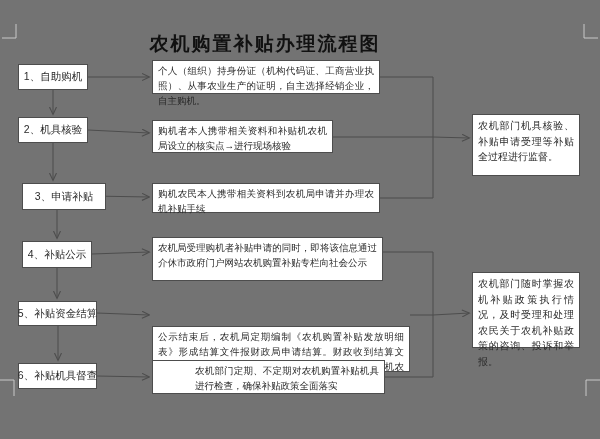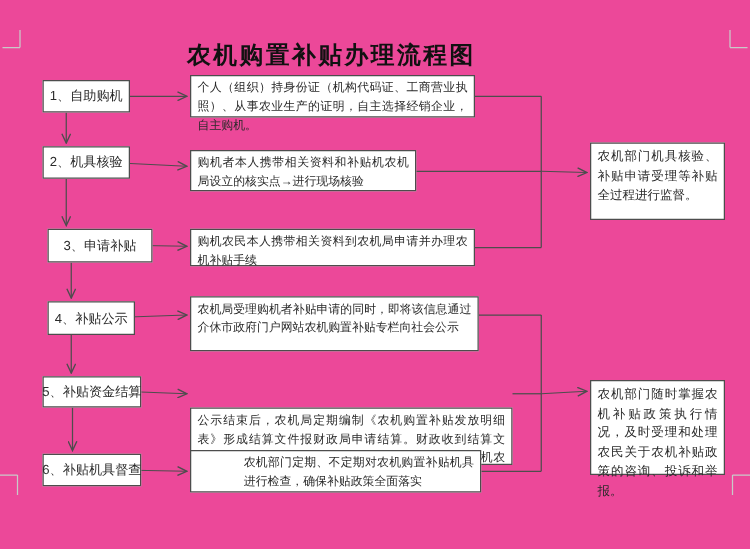--- a/index.html
+++ b/index.html
@@ -1,32 +1,32 @@
 <!DOCTYPE html>
 <html><head>
 <meta charset="utf-8">
 <style>
   html,body{margin:0;padding:0;background:#ffffff;}
   #canvas{
-    position:relative;width:600px;height:439px;background:#ec4899;overflow:hidden;
+    position:relative;width:600px;height:439px;background:#737373;overflow:hidden;
     font-family:"Liberation Sans","DejaVu Sans",sans-serif;color:#222222;
   }
   #connector-layer{position:absolute;left:0;top:0;width:600px;height:439px;}
   .pagetitle{
     position:absolute;left:0;top:31px;width:530px;text-align:center;
     font-family:"DejaVu Serif","Liberation Serif",serif;
     font-weight:bold;font-size:19px;letter-spacing:2px;color:#111111;
   }
   .box{
     position:absolute;border:1px solid #4d4d4d;background:#ffffff;
     box-sizing:border-box;
   }
   .stepbox{
     display:flex;align-items:center;justify-content:center;
-    font-size:10.5px;color:#2a2a2a;white-space:nowrap;margin-left:16px;
+    font-size:10.5px;color:#2a2a2a;white-space:nowrap;
   }
   .detailbox,.notebox{
     font-size:9.5px;line-height:15px;padding:2px 5px;color:#2a2a2a;
     text-align:justify;
   }
   .notebox{font-size:10px;line-height:15.5px;padding:3px 5px;}
   
   .s1{left:18px;top:64px;width:70px;height:26px;}
   .s2{left:18px;top:117px;width:70px;height:26px;}
   .s3{left:22px;top:183px;width:84px;height:27px;}
@@ -35,21 +35,21 @@
   .s6{left:18px;top:363px;width:79px;height:26px;}
   
   .d1{left:152px;top:60px;width:228px;height:34px;}
   .d2{left:152px;top:120px;width:181px;height:33px;}
   .d3{left:152px;top:183px;width:228px;height:30px;}
   .d4{left:152px;top:237px;width:231px;height:44px;}
   .d5{left:152px;top:292px;width:258px;height:46px;margin-top:34px;}
   .d6{left:152px;top:360px;width:233px;height:34px;padding-left:42px;}
   
   .n1{left:472px;top:114px;width:108px;height:62px;}
-  .n2{left:472px;top:272px;width:108px;height:76px;margin-top:32px;}
+  .n2{left:472px;top:272px;width:108px;height:76px;}
 </style>
 </head>
 <body>
 
 <div id="canvas">
 
   <svg id="connector-layer" width="600" height="439" viewBox="0 0 600 439">
     <defs>
       <marker id="ah" markerWidth="9" markerHeight="8" refX="7.5" refY="4" orient="auto" markerUnits="userSpaceOnUse">
         <path d="M0.5,0.5 L8,4 L0.5,7.5" fill="none" stroke="#4d4d4d" stroke-width="1.1"></path>

